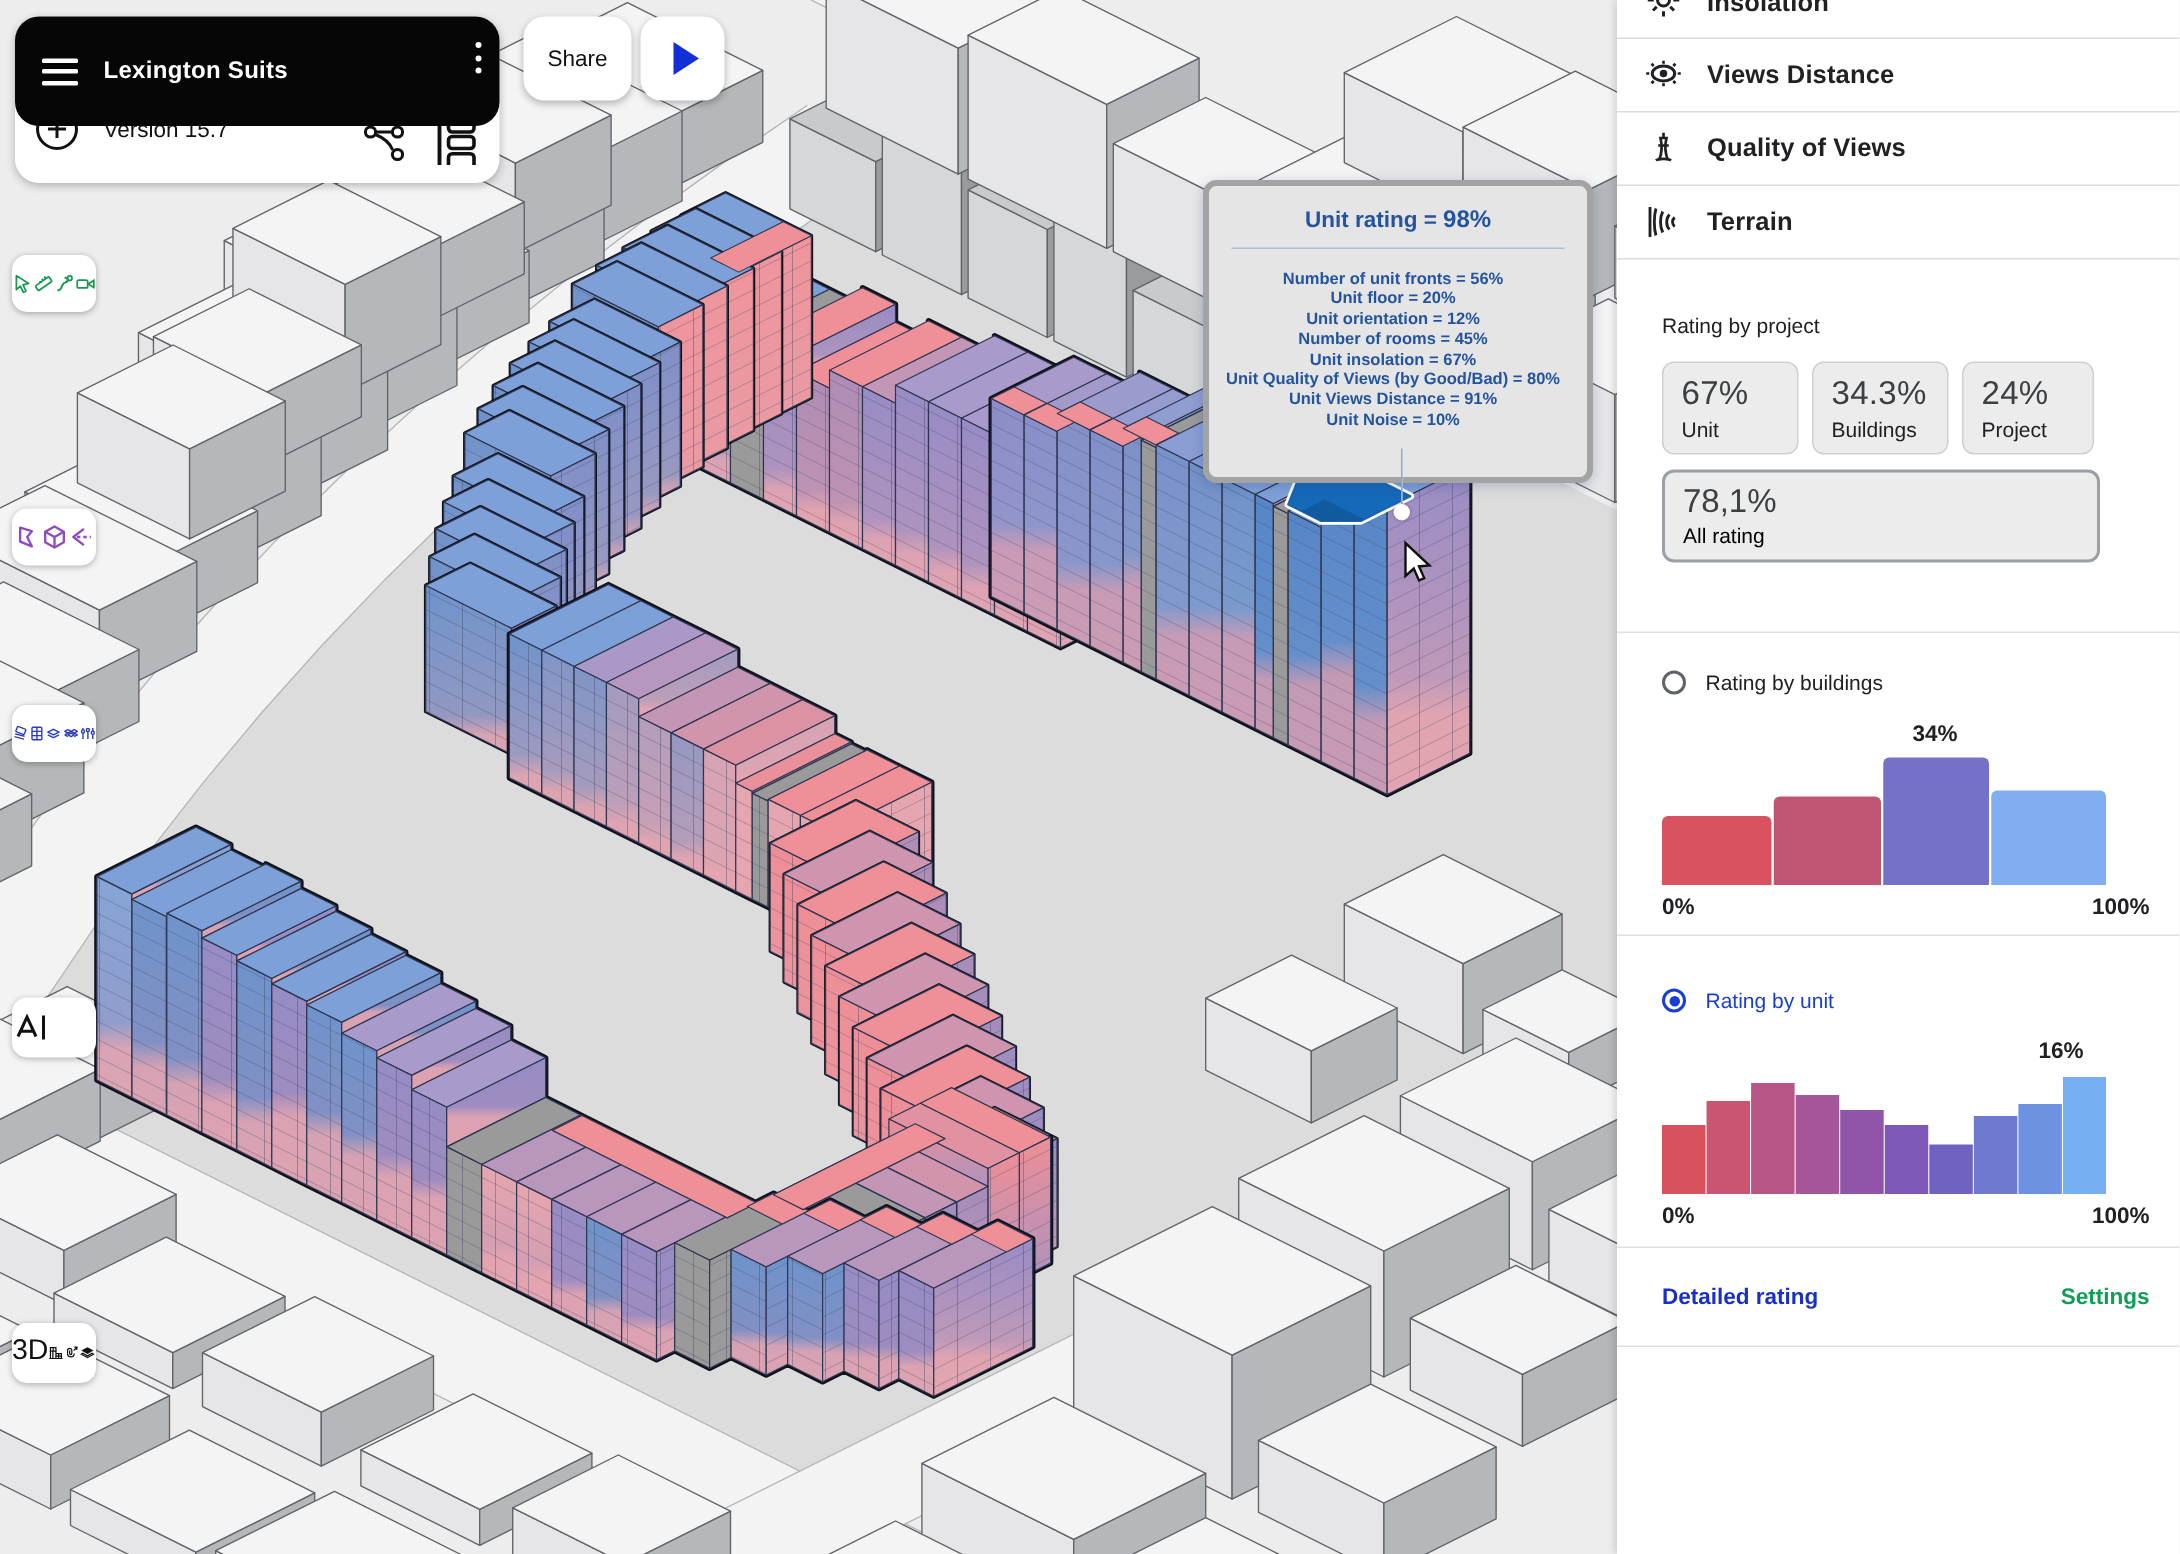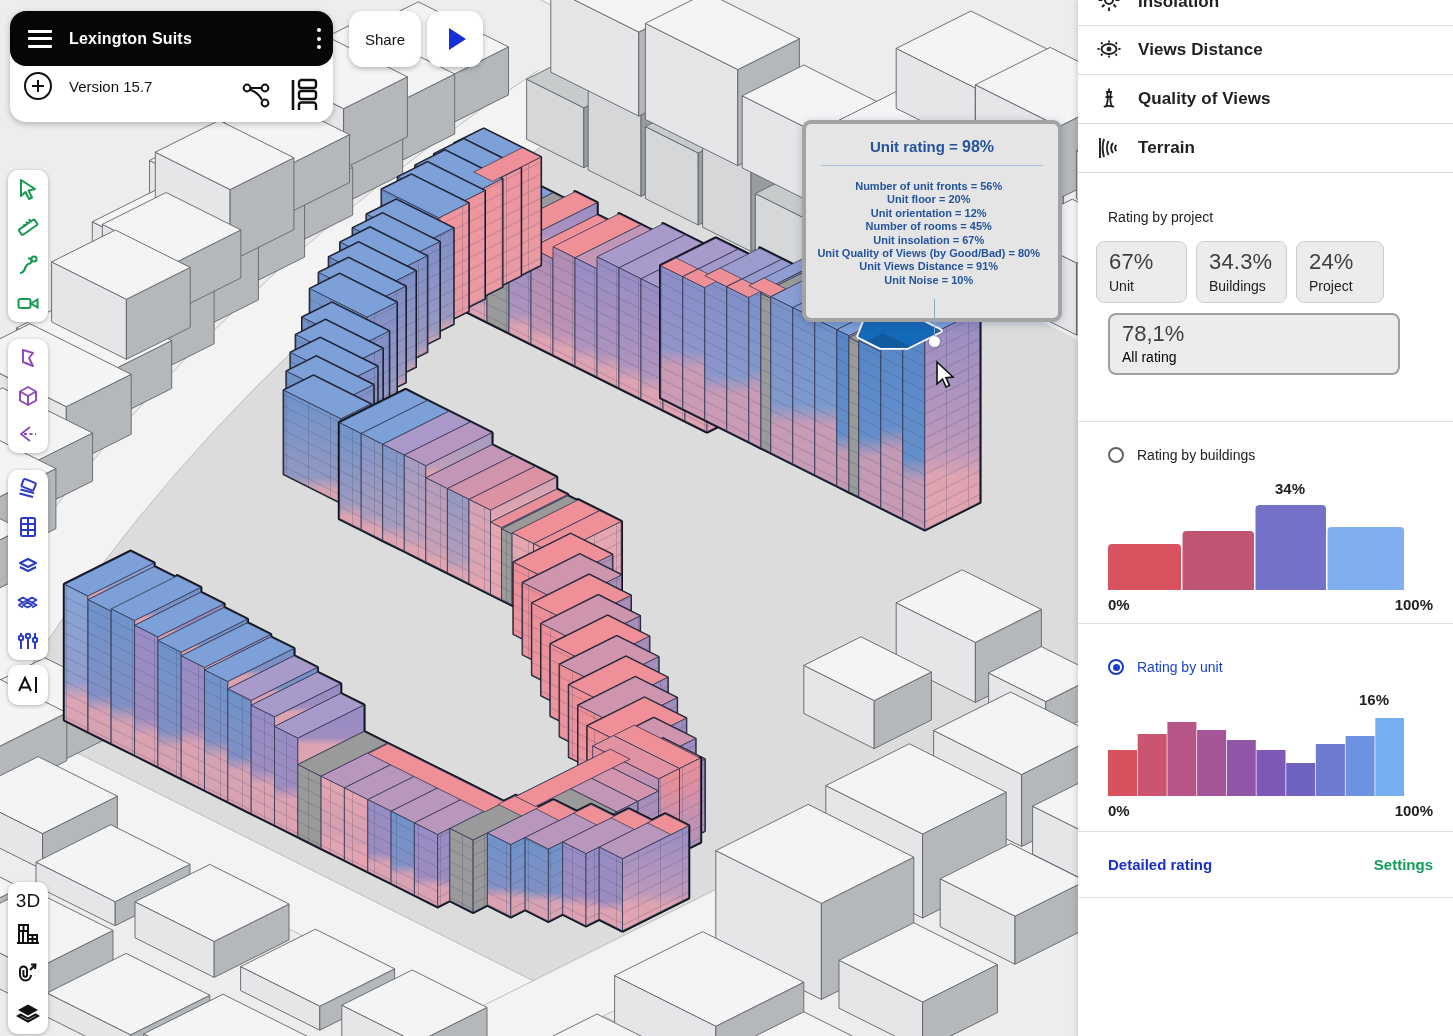--- a/index.html
+++ b/index.html
@@ -1,56 +1,56 @@
 <!DOCTYPE html>
 <html><head><meta charset="utf-8">
 <style>
 *{margin:0;padding:0;box-sizing:border-box}
 html,body{width:1453px;height:1036px;overflow:hidden;font-family:"Liberation Sans",sans-serif;background:#fff}
 #app{position:relative;width:1453px;height:1036px}
 #scene{position:absolute;left:0;top:0;width:1078px;height:1036px;overflow:hidden}
 
 .projcard{position:absolute;left:10px;top:11px;width:323px;height:111px;background:#fff;border-radius:16px;box-shadow:0 2px 6px rgba(0,0,0,.25)}
-.projhead{position:absolute;left:0;top:0;width:323px;height:55px;background:#060606;border-radius:16px;display:flex;align-items:center;color:#fff}
+.projhead{position:absolute;left:0;top:0;width:323px;height:73px;background:#060606;border-radius:16px;display:flex;align-items:center;color:#fff}
 .burger{width:24px;height:18px;margin-left:18px;display:flex;flex-direction:column;justify-content:space-between}
 .burger div{height:3px;background:#fff;border-radius:1px}
 .projtitle{font-size:16px;font-weight:bold;margin-left:17px;letter-spacing:.2px}
 .kebab{position:absolute;right:12px;top:17px;width:4px}
 .kebab div{width:4px;height:4px;border-radius:50%;background:#fff;margin-bottom:4.5px}
 .verrow{position:absolute;left:0;top:55px;width:323px;height:40px;display:flex;align-items:center}
 .pluscirc{width:28px;height:28px;border:2px solid #111;border-radius:50%;margin-left:14px;position:relative}
 .pluscirc:before{content:"";position:absolute;left:6px;top:11px;width:12px;height:2px;background:#111}
 .pluscirc:after{content:"";position:absolute;left:11px;top:6px;width:2px;height:12px;background:#111}
 .vertxt{font-size:15px;color:#111;margin-left:17px}
 
 .sharebtn{position:absolute;left:349px;top:11px;width:72px;height:56px;background:#fff;border-radius:14px;box-shadow:0 2px 5px rgba(0,0,0,.25);display:flex;align-items:center;justify-content:center;font-size:15px;color:#111}
 .playbtn{position:absolute;left:427px;top:11px;width:56px;height:56px;background:#fff;border-radius:14px;box-shadow:0 2px 5px rgba(0,0,0,.25);display:flex;align-items:center;justify-content:center}
 .playtri{width:0;height:0;border-left:17px solid #1330d8;border-top:11px solid transparent;border-bottom:11px solid transparent;margin-left:4px}
 
-.tool{position:absolute;left:8px;width:40px;background:#fff;border-radius:10px;box-shadow:0 1px 4px rgba(0,0,0,.28);display:flex;flex-direction:column;align-items:center}
+.tool{position:absolute;left:8px;width:56px;background:#fff;border-radius:10px;box-shadow:0 1px 4px rgba(0,0,0,.28);display:flex;flex-direction:row;align-items:flex-start}
 .tool svg{display:block;margin:7px 0}
 
 .tip{position:absolute;left:802px;top:120px;width:260px;height:202px;background:#e5e5e5;border:4px solid #a3a3a3;border-radius:9px;box-shadow:0 2px 8px rgba(30,60,120,.25)}
 .tiptitle{text-align:center;font-size:15px;font-weight:bold;color:#24549e;margin-top:14px}
 .tipdiv{height:1px;background:#a9c0da;margin:9px 15px 8px 15px}
 .tiplines{position:absolute;right:18px;top:56px;text-align:center;font-size:11px;font-weight:bold;color:#24549e;line-height:13.4px}
 .tipstem{position:absolute;left:934px;top:299px;width:1px;height:44px;background:#e8eef6;border-left:1px solid #8fa8c8}
 .tipdot{position:absolute;left:929px;top:336px;width:11px;height:11px;border-radius:50%;background:#fff;box-shadow:0 0 2px rgba(0,0,0,.4)}
 
 .cursor{position:absolute;left:933px;top:360px}
 
 #panel{position:absolute;left:1078px;top:0;width:375px;height:1036px;background:#fff;box-shadow:-2px 0 5px rgba(0,0,0,.12)}
 .prow{position:relative;height:49px;border-bottom:1px solid #dcdcdc;display:flex;align-items:center}
 .prow .ic{width:30px;height:30px;margin-left:16px;display:flex;align-items:center;justify-content:center}
 .prow .lbl{font-size:17px;font-weight:bold;color:#202124;margin-left:14px;letter-spacing:.1px}
 .toggle{position:absolute;right:63px;top:18px;width:30px;height:13px;border-radius:7px;background:#9cb2e8}
 .toggle:after{content:"";position:absolute;right:-2px;top:-3px;width:19px;height:19px;border-radius:50%;background:#1a3fd0}
 .viewlbl{position:absolute;right:12px;top:13px;font-size:15px;color:#1a3fd0}
 .secthead{font-size:14px;color:#202124;margin:36px 0 0 30px}
-.stats{display:flex;margin:16px 0 0 18px}
+.stats{display:flex;margin:16px 0 0 30px}
 .stat{background:#ececec;border:1px solid #d0d0d0;border-radius:8px;margin-right:9px;padding:7px 0 8px 12px;width:91px}
 .stat .v{font-size:22px;color:#3c4043;letter-spacing:.2px}
 .stat .l{font-size:14px;color:#202124;margin-top:3px}
 .statwide{background:#ececec;border:2px solid #9aa0a6;border-radius:8px;margin:10px 53px 0 30px;padding:6px 12px 8px 12px}
 .sep{height:1px;background:#e0e0e0;margin:0}
 .radiorow{display:flex;align-items:center;margin:0 0 0 30px}
 .radio{width:16px;height:16px;border:2px solid #5f6368;border-radius:50%}
 .radio.sel{border-color:#1a3fd0;position:relative}
 .radio.sel:after{content:"";position:absolute;left:2.5px;top:2.5px;width:7px;height:7px;border-radius:50%;background:#1a3fd0}
 .radiolbl{font-size:14px;color:#202124;margin-left:13px}

